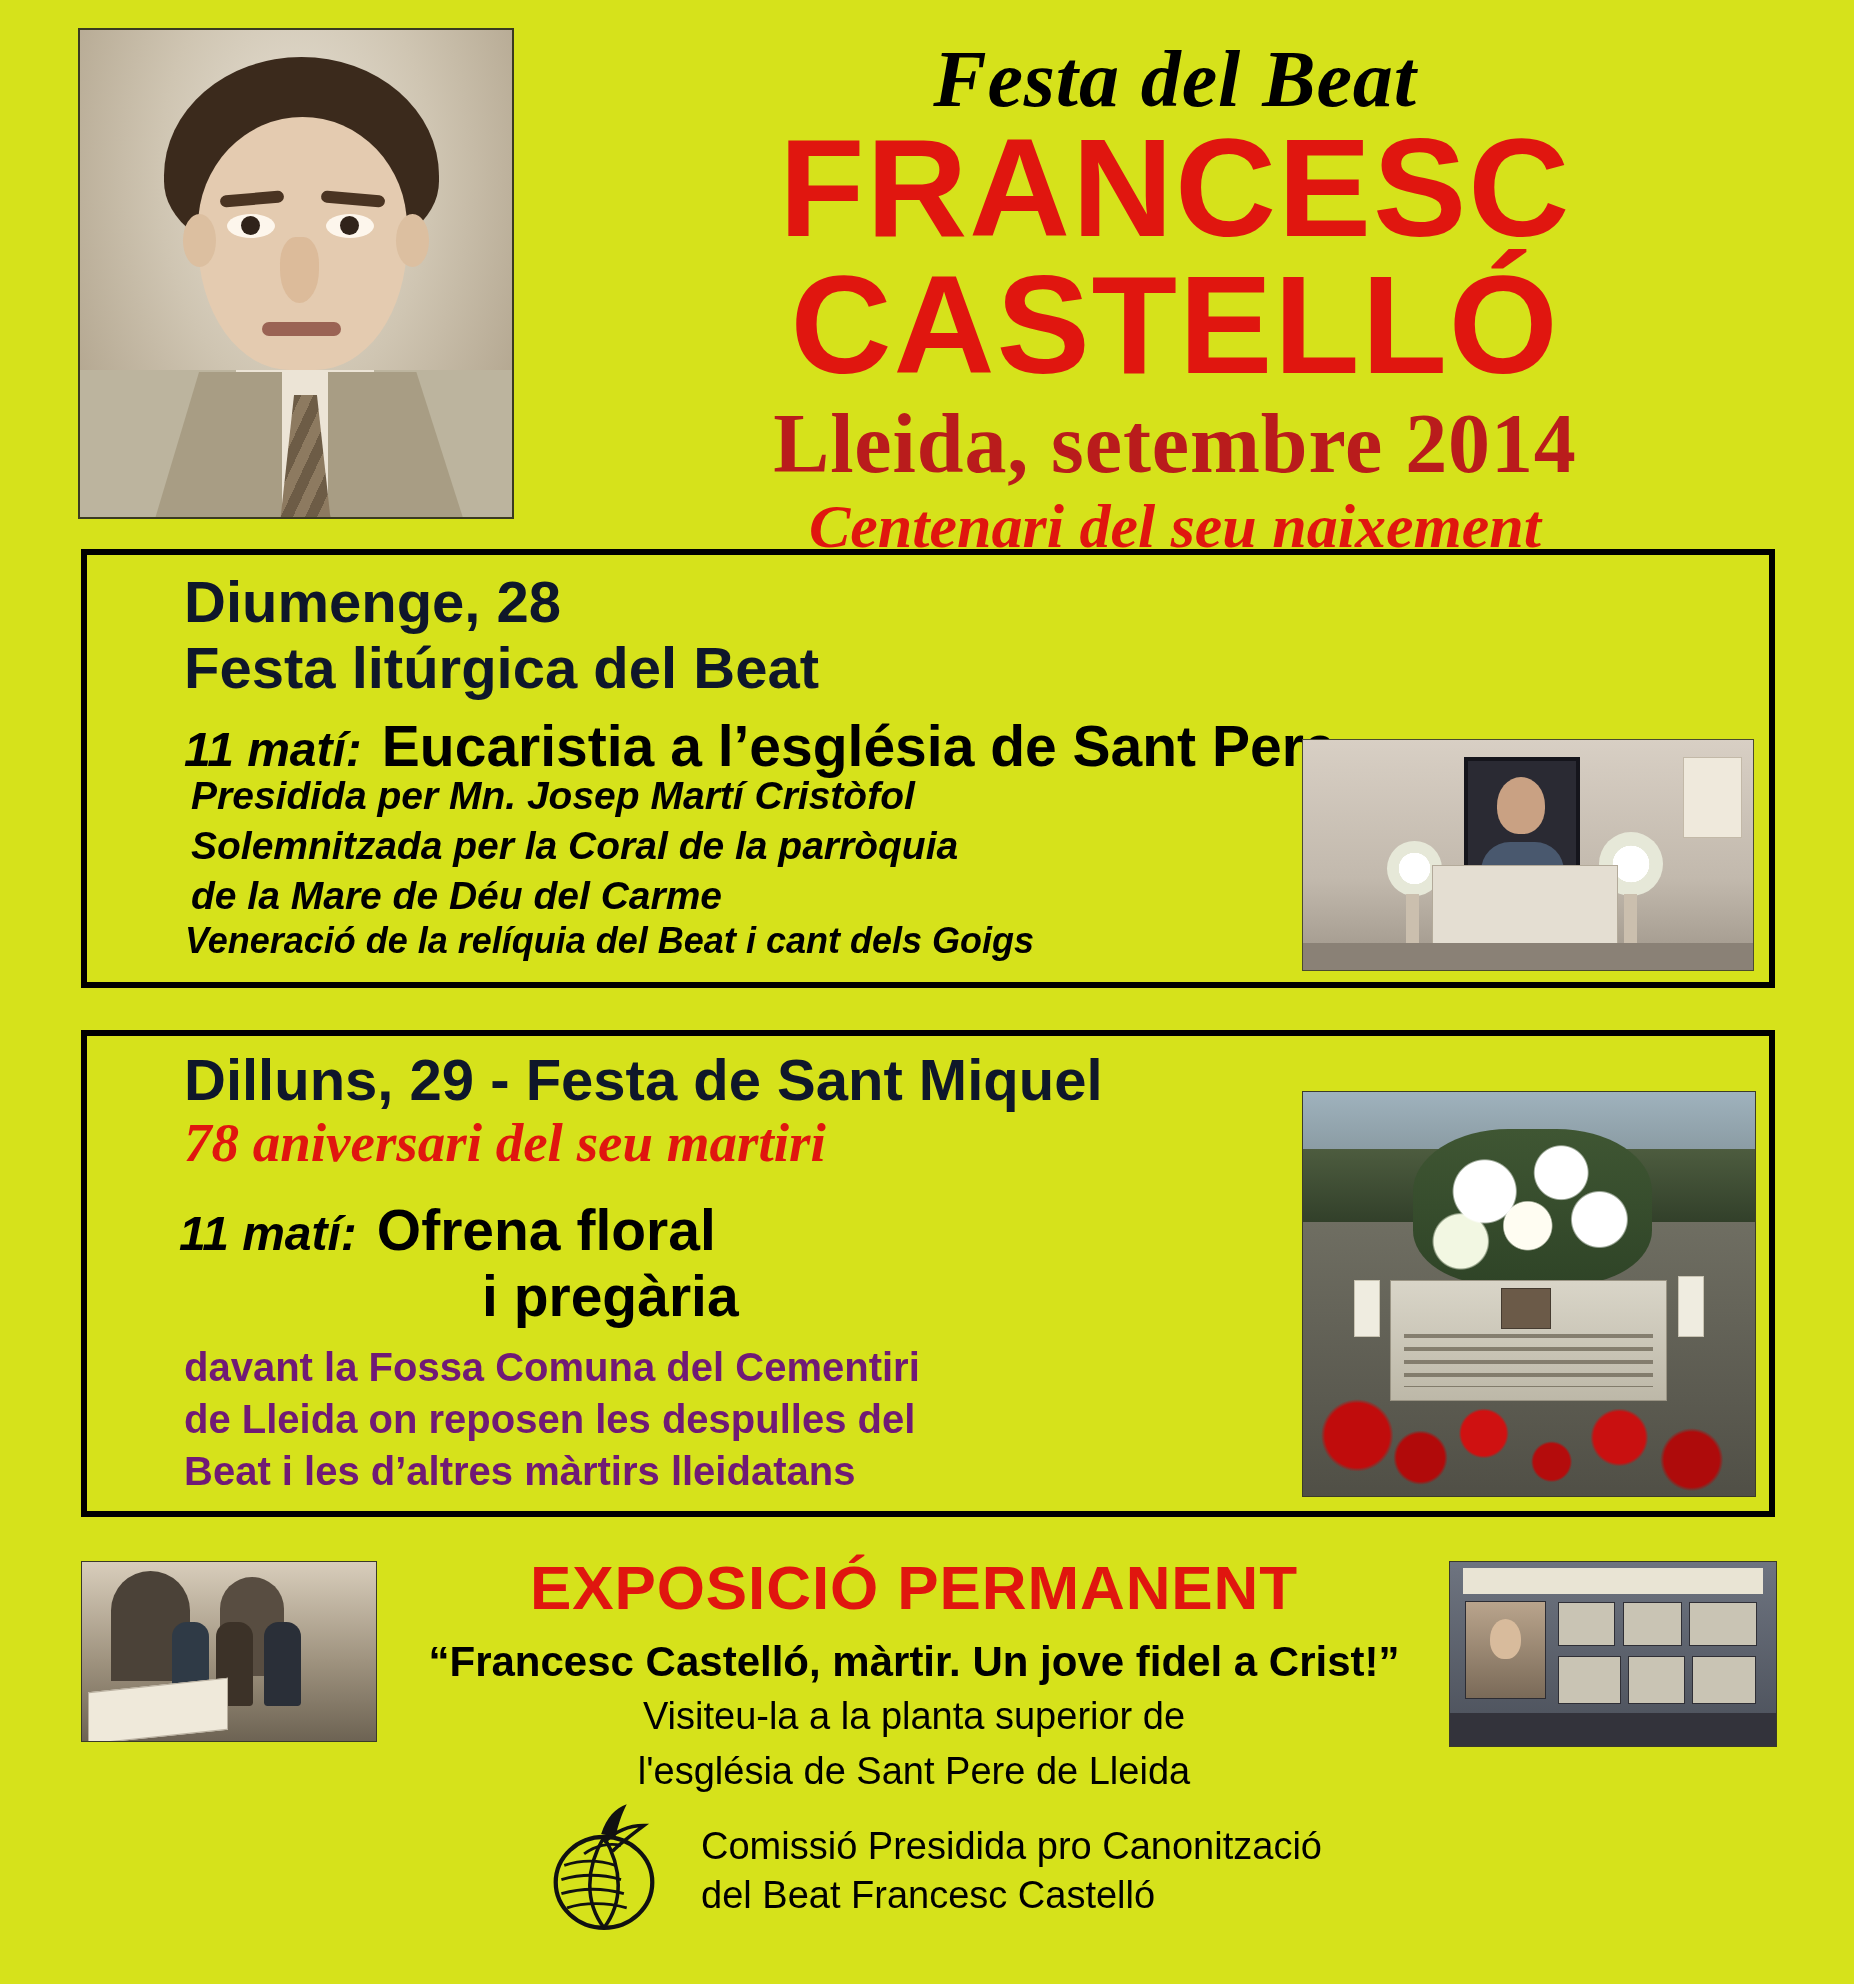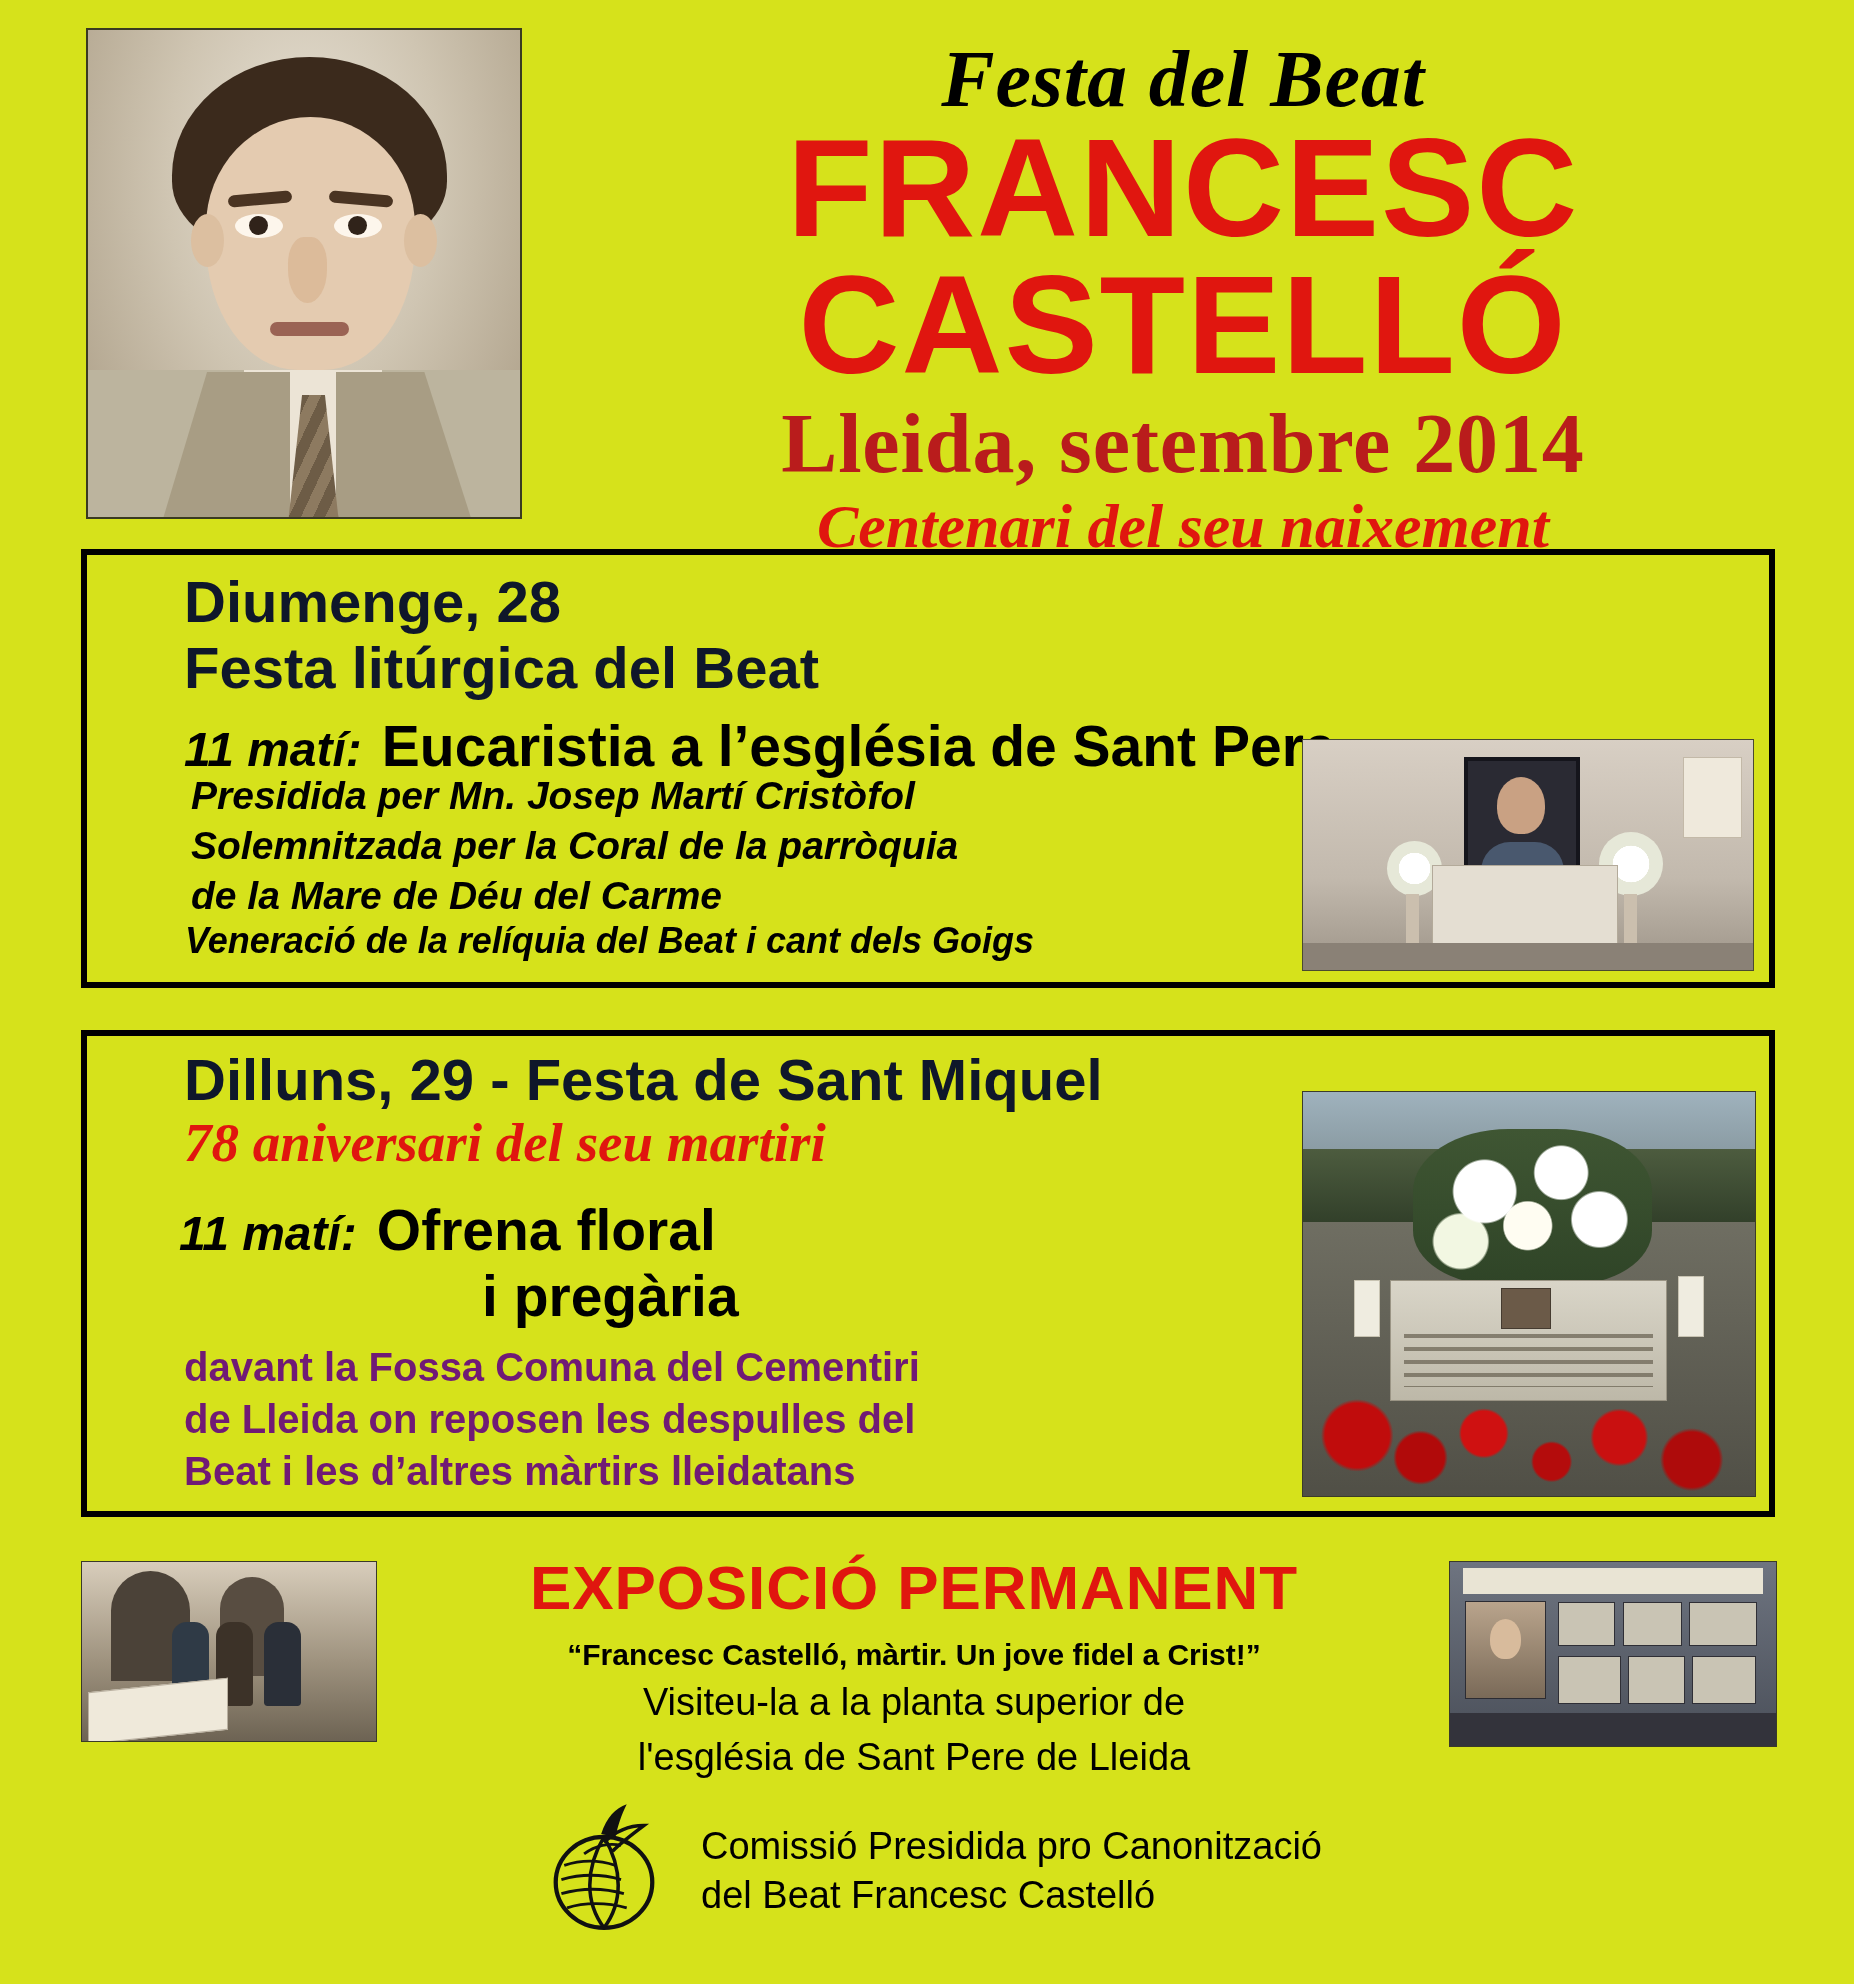--- a/index.html
+++ b/index.html
@@ -15,21 +15,21 @@
     width: 1855px;
     height: 1984px;
     background: #d6e21b;
     overflow: hidden;
     box-sizing: border-box;
   }
 
   
   .header {
     position: absolute;
-    left: 8px;
+    left: 0;
     top: 0;
     width: 1497px;
     height: 523px;
   }
   .portrait {
     position: absolute;
     left: 78px;
     top: 27.5px;
     width: 432px;
     height: 487px;
@@ -530,21 +530,21 @@
   .exh-title {
     font-family: "Liberation Sans", sans-serif;
     font-weight: bold;
     font-size: 62px;
     color: #e0160f;
     letter-spacing: 0.9px;
   }
   .exh-quote {
     font-family: "Liberation Sans", sans-serif;
     font-weight: bold;
-    font-size: 30px;
+    font-size: 42px;
     color: #000;
     margin-top: 14.7px;
   }
   .exh-line {
     font-family: "Liberation Sans", sans-serif;
     font-size: 38px;
     color: #000;
     line-height: 1.25;
     margin-top: 7.3px;
   }

